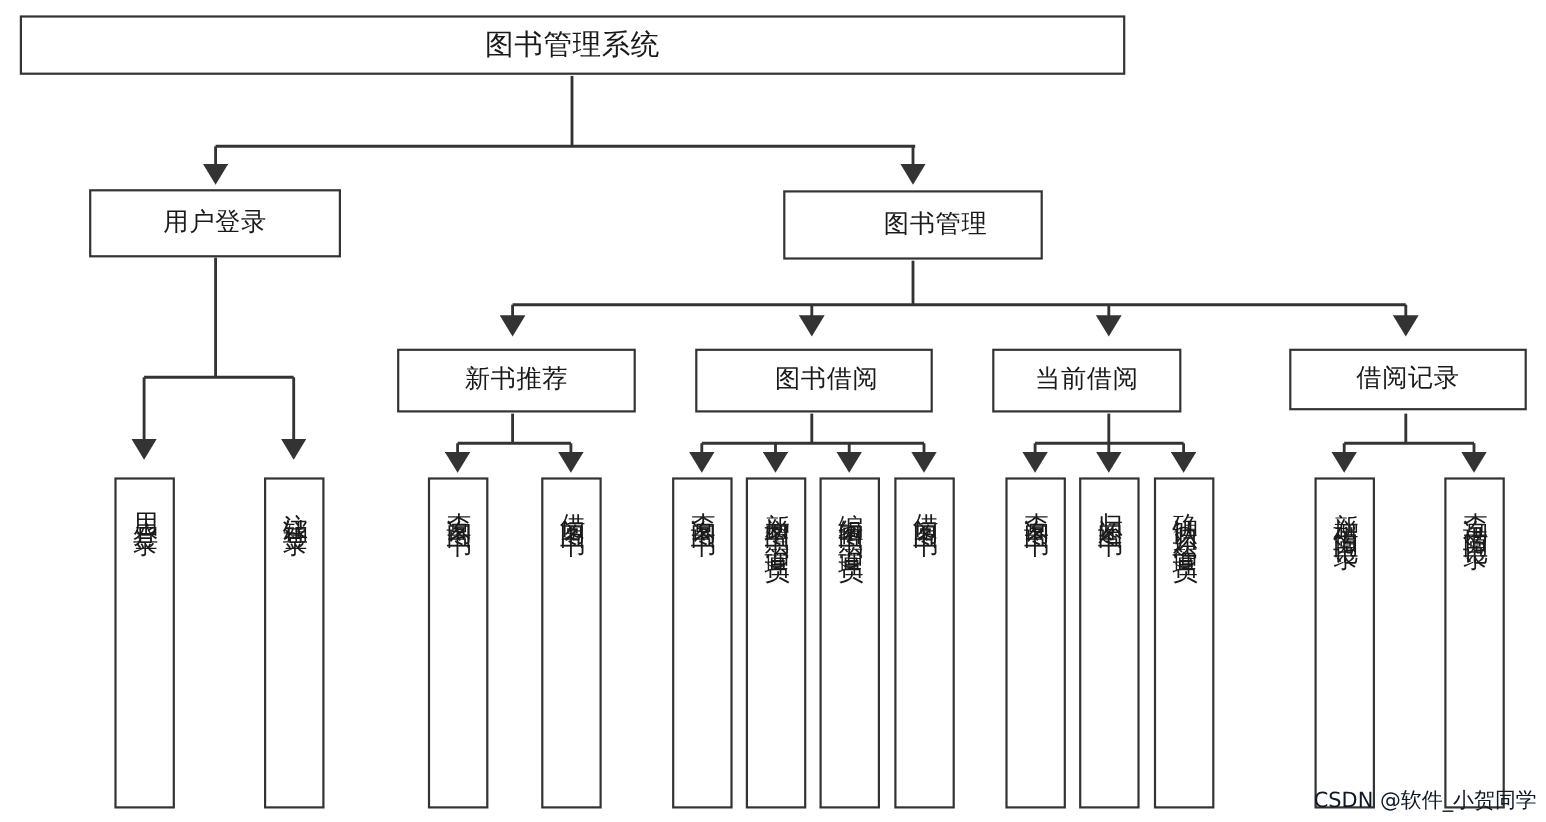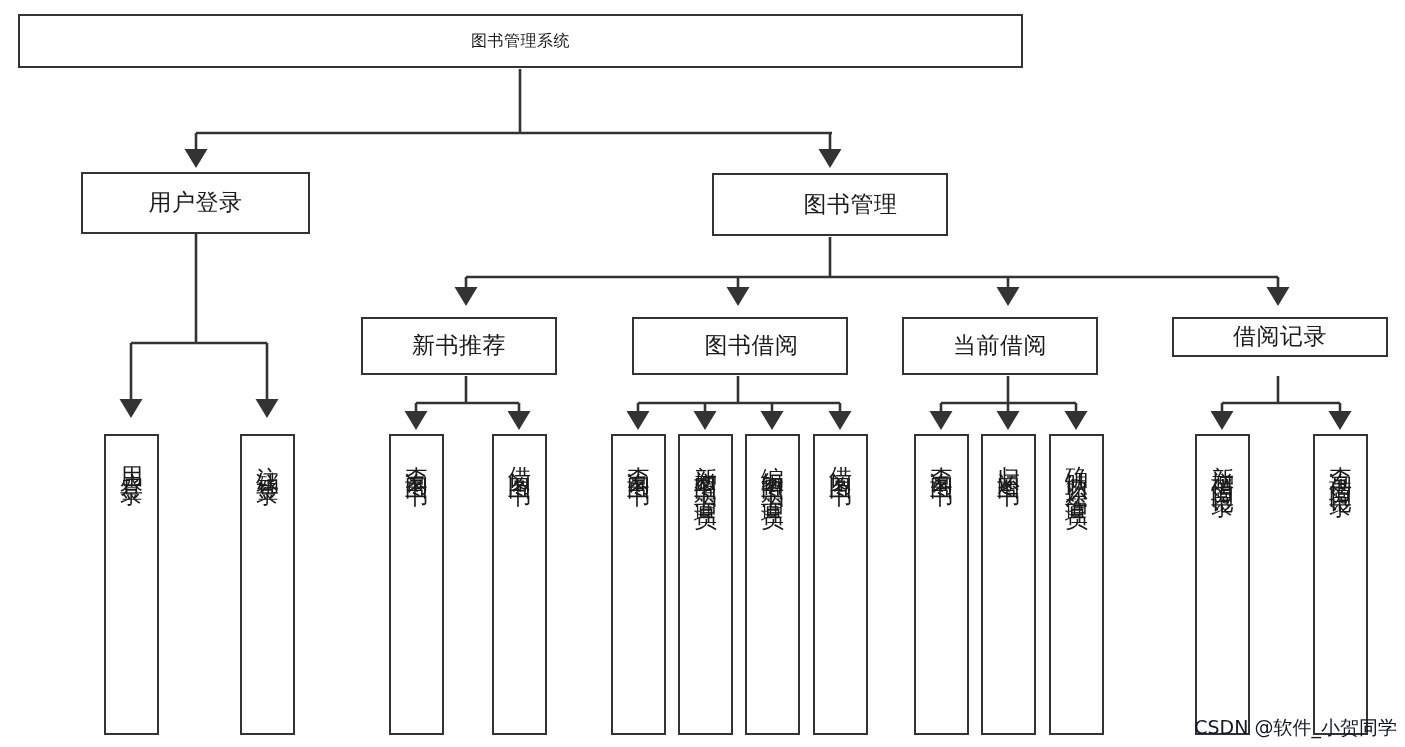--- a/index.html
+++ b/index.html
@@ -43,21 +43,21 @@
     line-height: 1.12;
     letter-spacing: 0.5px;
     color: #1a1a1a;
   }
   
   .node.h .node-label {
     writing-mode: horizontal-tb;
     font-size: 23px;
   }
   .node.root .node-label {
-    font-size: 16px;
+    font-size: 26px;
     font-family: Liberation Serif, serif;
   }
   
   .node.v {
     align-items: flex-start;
     justify-content: center;
     padding-top: 12px;
   }
   .node.v .node-label {
     writing-mode: vertical-rl;
@@ -139,33 +139,33 @@
   </div>
 
   <div class="node h" style="left:81px; top:172px; width:229px; height:62px;">
     <span class="node-label">用户登录</span>
   </div>
 
   <div class="node h" style="left:712px; top:173px; width:236px; height:63px;padding-left:41px;">
     <span class="node-label">图书管理</span>
   </div>
 
-  <div class="node h" style="left:361px; top:317px; width:196px; height:58px;">
+  <div class="node h" style="left:361px; top:317px; width:217px; height:58px;">
     <span class="node-label">新书推荐</span>
   </div>
 
   <div class="node h" style="left:632px; top:317px; width:216px; height:58px;padding-left:23px;">
     <span class="node-label">图书借阅</span>
   </div>
 
-  <div class="node h" style="left:902px; top:317px; width:196px; height:58px;">
+  <div class="node h" style="left:902px; top:317px; width:172px; height:58px;">
     <span class="node-label">当前借阅</span>
   </div>
 
-  <div class="node h" style="left:1172px; top:317px; width:216px; height:40px;">
+  <div class="node h" style="left:1172px; top:317px; width:216px; height:56px;">
     <span class="node-label">借阅记录</span>
   </div>
 
   <div class="node v" style="left:104px; top:434px; width:55px; height:301px;">
     <span class="node-label">用户登录</span>
   </div>
 
   <div class="node v" style="left:240px; top:434px; width:55px; height:301px;">
     <span class="node-label">注销登录</span>
   </div>

